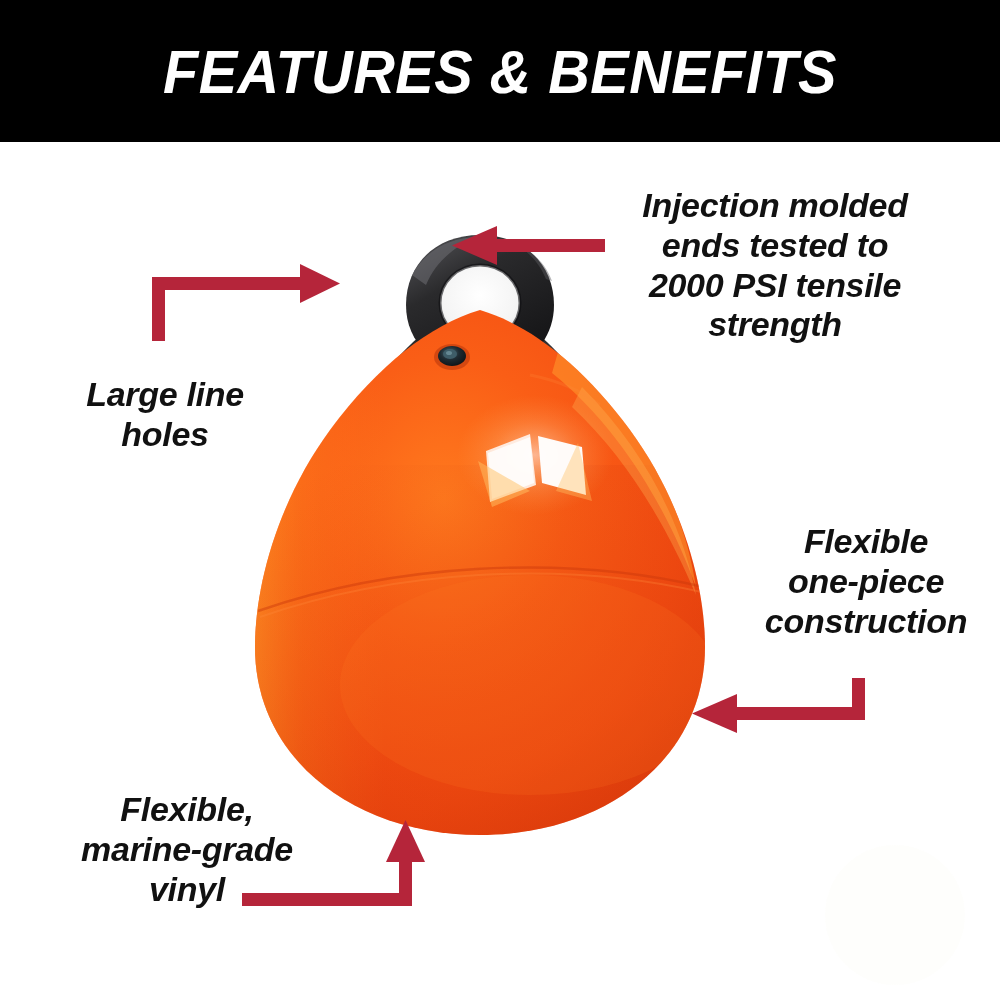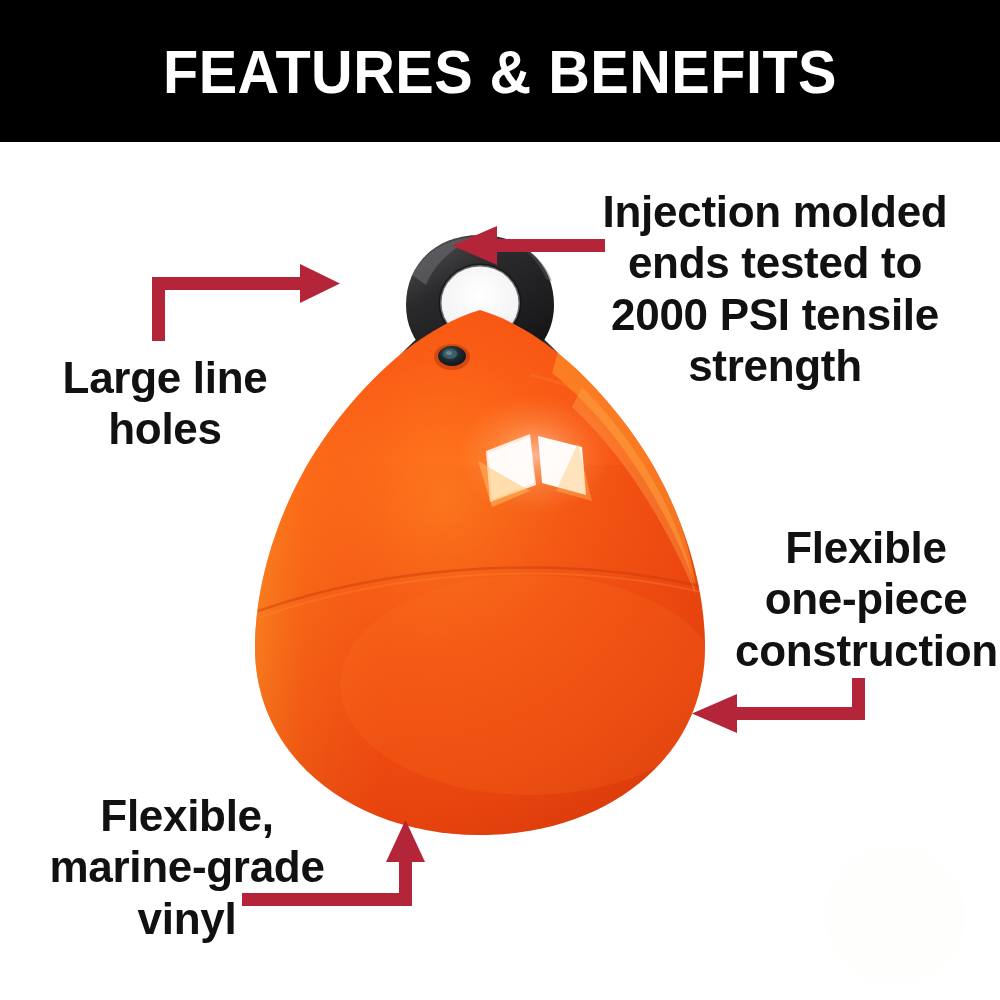--- a/index.html
+++ b/index.html
@@ -11,20 +11,21 @@
   body {
     font-family: "Liberation Sans", sans-serif;
   }
 
   #infographic {
     position: relative;
     width: 1000px;
     height: 1000px;
     background: #ffffff;
     overflow: hidden;
+    font-style: italic;
   }
 
   
   .header-bar {
     position: absolute;
     left: 0;
     top: 0;
     width: 1000px;
     height: 142px;
     background: #000000;
@@ -60,34 +61,34 @@
     background: #fefefc;
     opacity: 0.85;
   }
 
   
   .callout {
     position: absolute;
     color: #111111;
     font-family: "Liberation Sans", sans-serif;
     font-weight: bold;
-    font-size: 44px;
+    font-size: 34px;
     line-height: 1.17;
     text-align: center;
     white-space: pre-line;
     letter-spacing: -0.3px;
   }
   .callout-injection {
     left: 600px;
     top: 186px;
     width: 350px;
   }
   .callout-large-line {
     left: 35px;
-    top: 352px;
+    top: 375px;
     width: 260px;
   }
   .callout-seamless {
     left: 735px;
     top: 522px;
     width: 262px;
   }
   .callout-flexible {
     left: 28px;
     top: 790px;

